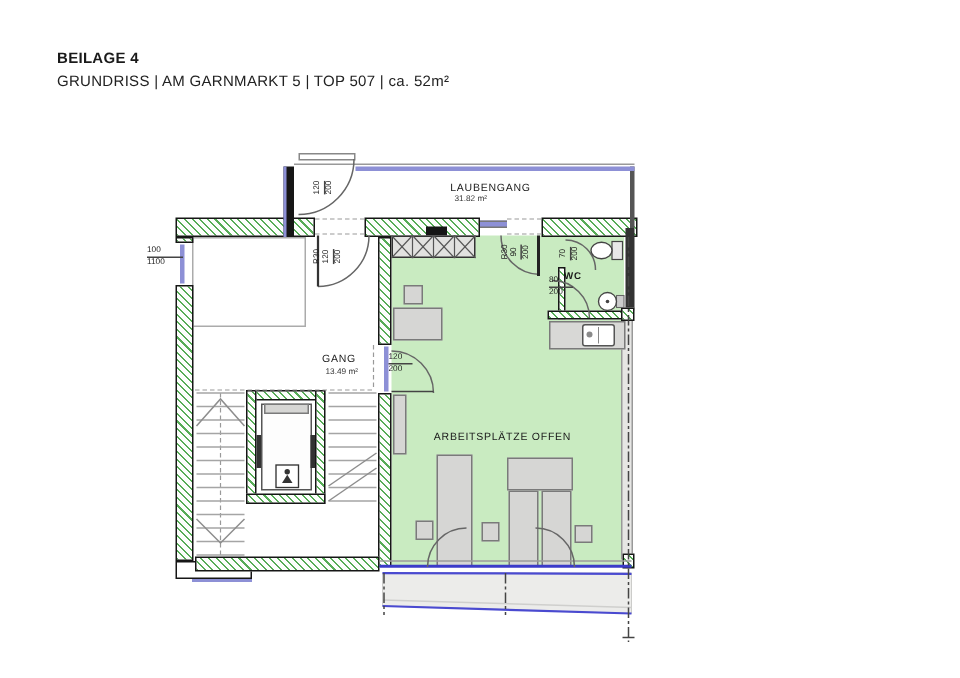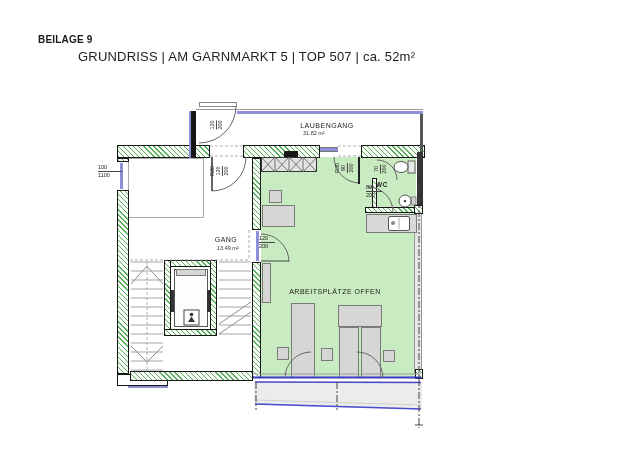--- a/index.html
+++ b/index.html
@@ -10,21 +10,21 @@
     --wall-black:#161616;
     --furniture-gray:#d6d6d4;
     --terrace-gray:#ececea;
   }
   html,body{margin:0;padding:0;}
   body{font-family:"Liberation Sans",sans-serif;background:#ffffff;}
   #canvas{position:relative;width:640px;height:452px;background:#fff;overflow:hidden;}
   .abs{position:absolute;box-sizing:border-box;}
   
   .title{left:38px;top:34px;font-size:10px;font-weight:bold;color:#1a1a1a;letter-spacing:.2px;}
-  .subtitle{left:38px;top:49px;font-size:13px;color:#222;letter-spacing:.2px;margin-left:40px;}
+  .subtitle{left:38px;top:49px;font-size:10px;color:#222;letter-spacing:.2px;}
   
   .floor-green{background:var(--room-green-fill);z-index:2;}
   .win-band{background:#e6e6e4;border-left:.5px solid #999;border-right:.5px solid #999;z-index:3;}
   
   .wallh{background:repeating-linear-gradient(45deg,var(--wall-hatch-green) 0,var(--wall-hatch-green) 1px,transparent 1px,transparent 3.6px),#fcfefc;border:1.2px solid var(--wall-black);z-index:6;}
   .walls{background:var(--wall-black);z-index:6;}
   .winseg{background:var(--glazing-lavender);border-top:1px solid #777;border-bottom:1px solid #777;z-index:7;}
   .lav{background:var(--glazing-lavender);z-index:7;}
   .hair{background:#999;z-index:5;}
   
@@ -44,21 +44,21 @@
   .vdim{z-index:21;}
   .vdim-inner{position:absolute;left:50%;top:50%;transform:translate(-50%,-50%) rotate(-90deg);display:flex;flex-direction:column;align-items:center;font-size:5.5px;line-height:1.1;color:#222;white-space:nowrap;}
   .vdim-inner .line{width:100%;height:1px;background:#444;margin:.5px 0;}
   svg.linework{position:absolute;left:0;top:0;z-index:15;pointer-events:none;}
 </style>
 </head>
 <body>
 
 <div id="canvas">
 
-  <div class="abs title">BEILAGE 9</div>
+  <div class="abs title">BEILAGE 4</div>
   <div class="abs subtitle">GRUNDRISS | AM GARNMARKT 5 | TOP 507 | ca. 52m²</div>
 
   <div class="abs floor-green" style="left:261px;top:157px;width:155px;height:221px;"></div>
   <div class="abs win-band" style="left:414px;top:213px;width:8px;height:160px;"></div>
 
   <div class="abs hair" style="left:196px;top:109px;width:227px;height:1px;"></div>
   <div class="abs lav" style="left:237px;top:111px;width:186px;height:3px;"></div>
   <div class="abs leafbox" style="left:199px;top:102px;width:38px;height:5px;"></div>
 
   <div class="abs wallh" style="left:117px;top:145px;width:93px;height:13px;"></div>

